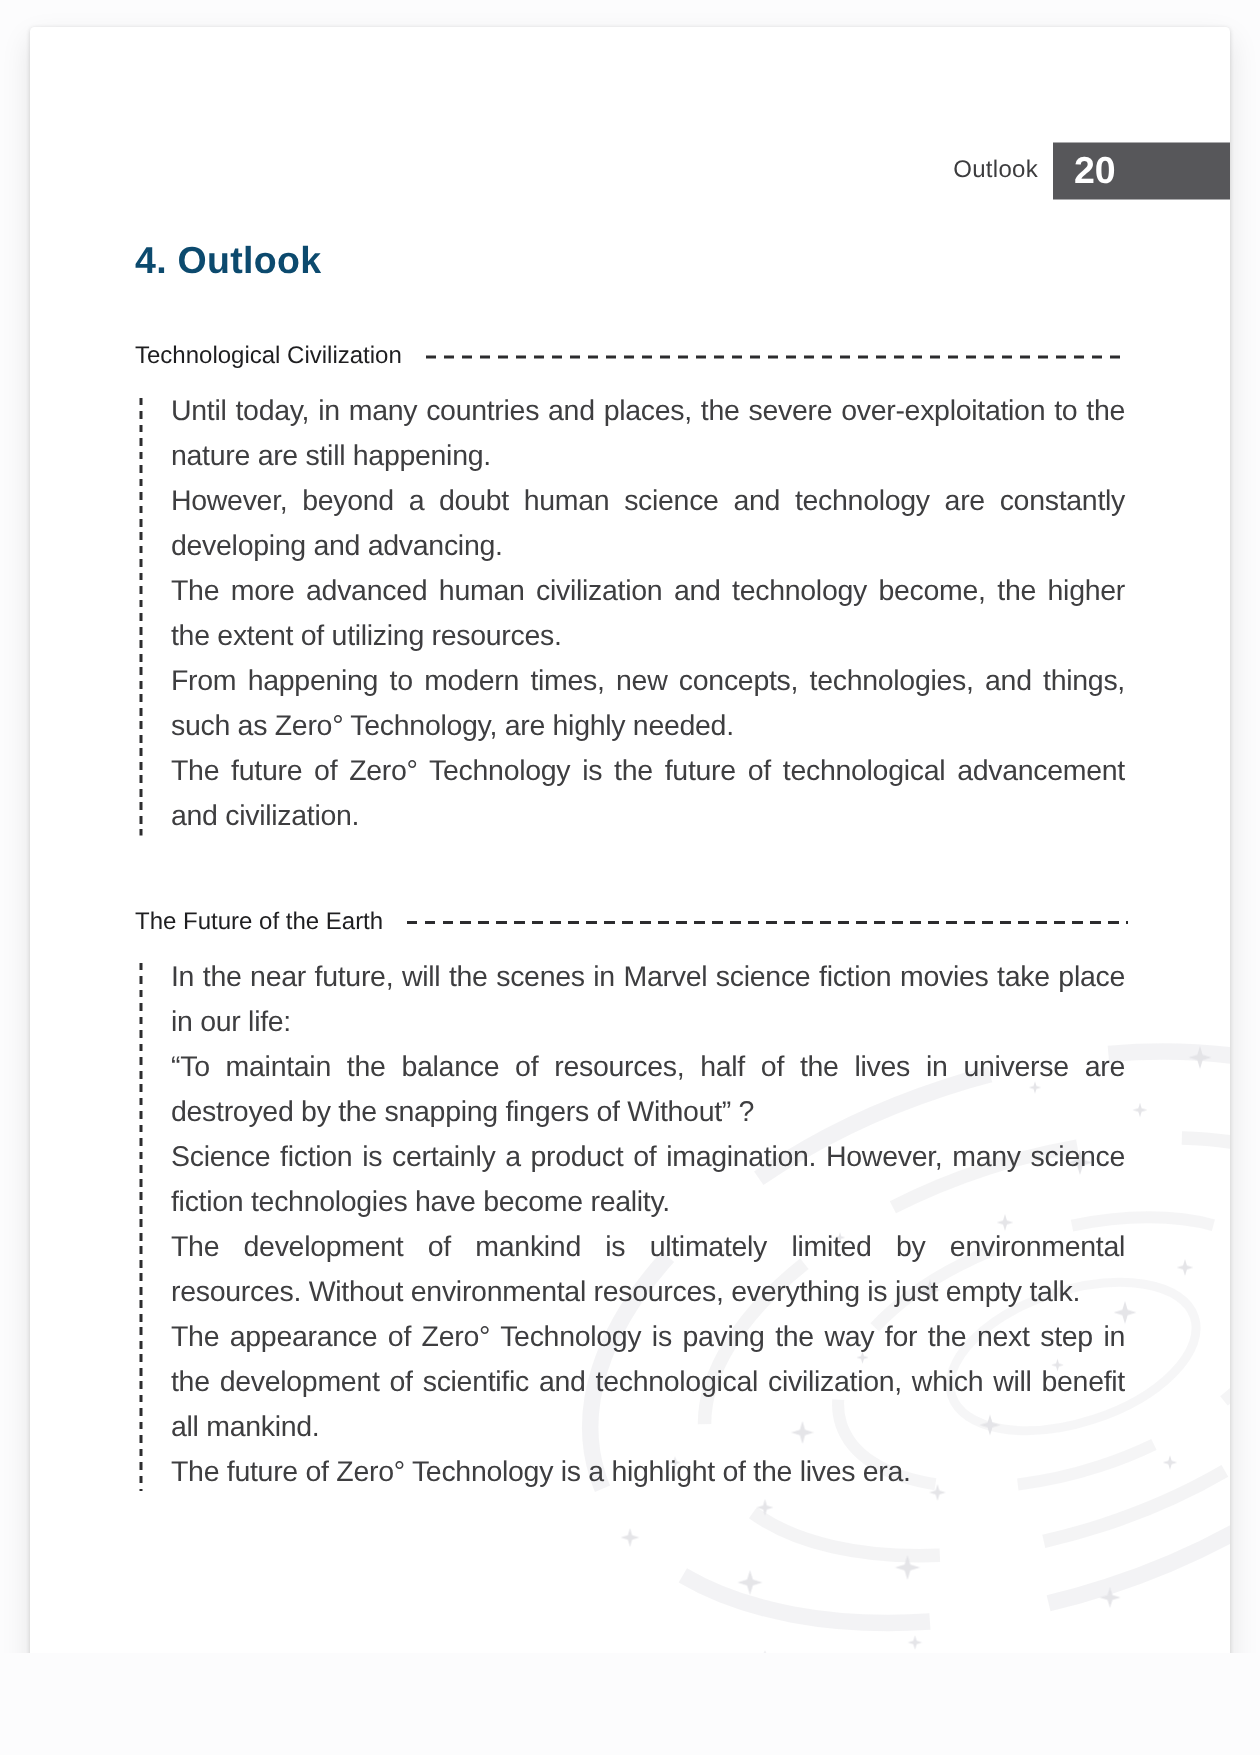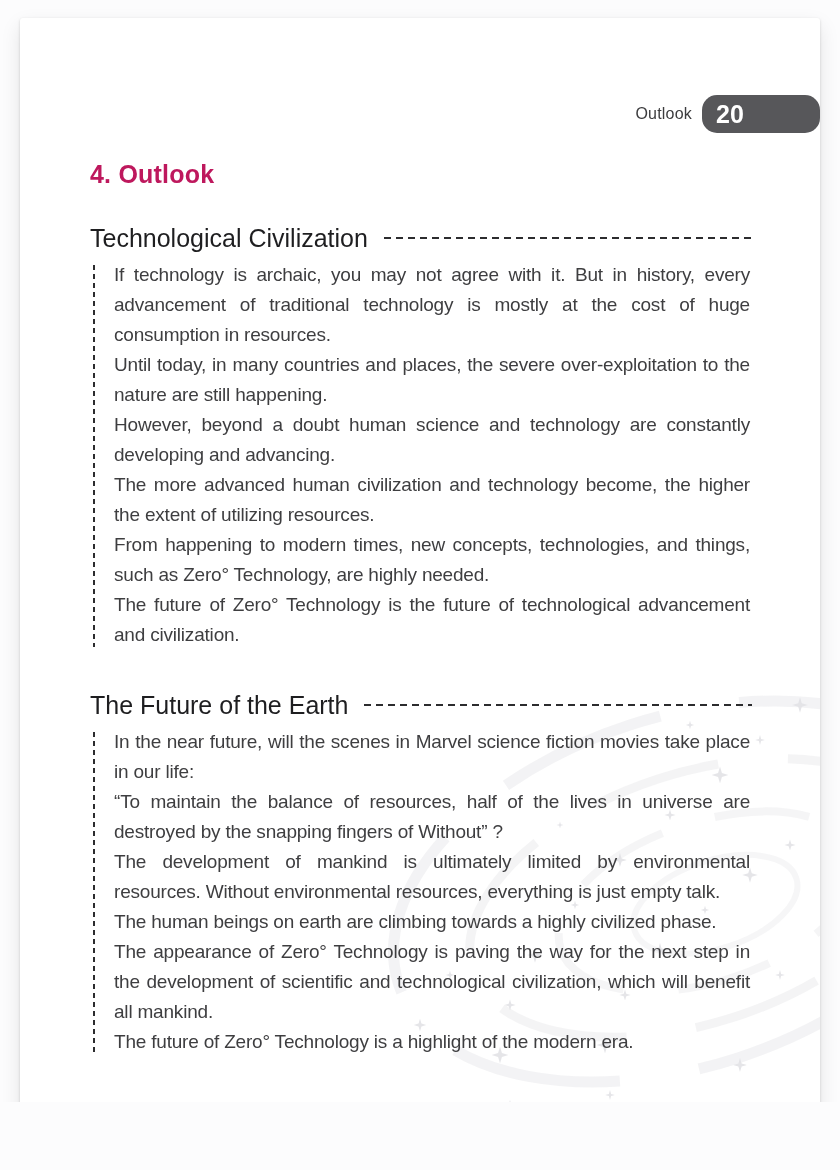--- a/index.html
+++ b/index.html
@@ -43,42 +43,41 @@
   .header-badge {
     width: 118px;
     height: 38px;
     line-height: 38px;
     background: #57575a;
     color: #ffffff;
     font-size: 25px;
     font-weight: bold;
     padding-left: 14px;
     box-sizing: border-box;
-    border-radius: 15px;
   }
   
   .doc-title {
     margin: 140px 70px 0 70px;
     font-size: 25px;
     line-height: 32px;
     font-weight: bold;
-    color: #be185d;
+    color: #0c4a6e;
     letter-spacing: 0.2px;
   }
   
   .section { margin-top: 33px; position: relative; z-index: 2; }
   .section + .section { margin-top: 40px; }
   .section-head {
     display: flex;
     align-items: center;
     margin: 0 68px 0 70px;
     gap: 16px;
   }
   .section-title {
-    font-size: 25px;
+    font-size: 16px;
     line-height: 30px;
     color: #1e1e20;
     white-space: nowrap;
     font-weight: 400;
   }
   .section-rule {
     flex: 1;
     height: 2px;
     background: repeating-linear-gradient(90deg, #2c2c2e 0 7px, transparent 7px 12px);
   }
@@ -127,41 +126,40 @@
     </div>
 
     <div class="doc-title">4. Outlook</div>
 
     <div class="section">
       <div class="section-head">
         <span class="section-title">Technological Civilization</span>
         <span class="section-rule"></span>
       </div>
       <div class="section-body">
-        <p>If technology is archaic, you may not agree with it. But in history, every advancement of traditional technology is mostly at the cost of huge consumption in resources.</p>
         <p>Until today, in many countries and places, the severe over-exploitation to the nature are still happening.</p>
         <p>However, beyond a doubt human science and technology are constantly developing and advancing.</p>
         <p>The more advanced human civilization and technology become, the higher the extent of utilizing resources.</p>
         <p>From happening to modern times, new concepts, technologies, and things, such as Zero° Technology, are highly needed.</p>
         <p>The future of Zero° Technology is the future of technological advancement and civilization.</p>
       </div>
     </div>
 
     <div class="section">
       <div class="section-head">
         <span class="section-title">The Future of the Earth</span>
         <span class="section-rule"></span>
       </div>
       <div class="section-body">
         <p>In the near future, will the scenes in Marvel science fiction movies take place in our life:</p>
         <p>“To maintain the balance of resources, half of the lives in universe are destroyed by the snapping fingers of Without” ?</p>
+        <p>Science fiction is certainly a product of imagination. However, many science fiction technologies have become reality.</p>
         <p>The development of mankind is ultimately limited by environmental resources. Without environmental resources, everything is just empty talk.</p>
-        <p>The human beings on earth are climbing towards a highly civilized phase.</p>
         <p>The appearance of Zero° Technology is paving the way for the next step in the development of scientific and technological civilization, which will benefit all mankind.</p>
-        <p>The future of Zero° Technology is a highlight of the modern era.</p>
+        <p>The future of Zero° Technology is a highlight of the lives era.</p>
       </div>
     </div>
 
     <svg class="watermark" viewBox="0 0 490 550" xmlns="http://www.w3.org/2000/svg" aria-hidden="true">
       <defs>
         <path id="sp" d="M0 -7 L1.6 -1.6 L7 0 L1.6 1.6 L0 7 L-1.6 1.6 L-7 0 L-1.6 -1.6 Z"></path>
       </defs>
       <g fill="none" stroke="#e9e9ec" transform="rotate(-18 300 270)">
         <ellipse cx="330" cy="255" rx="300" ry="175" stroke-width="11" opacity="0.55" stroke-dasharray="170 80"></ellipse>
         <ellipse cx="340" cy="265" rx="235" ry="125" stroke-width="9" opacity="0.5" stroke-dasharray="130 70"></ellipse>

